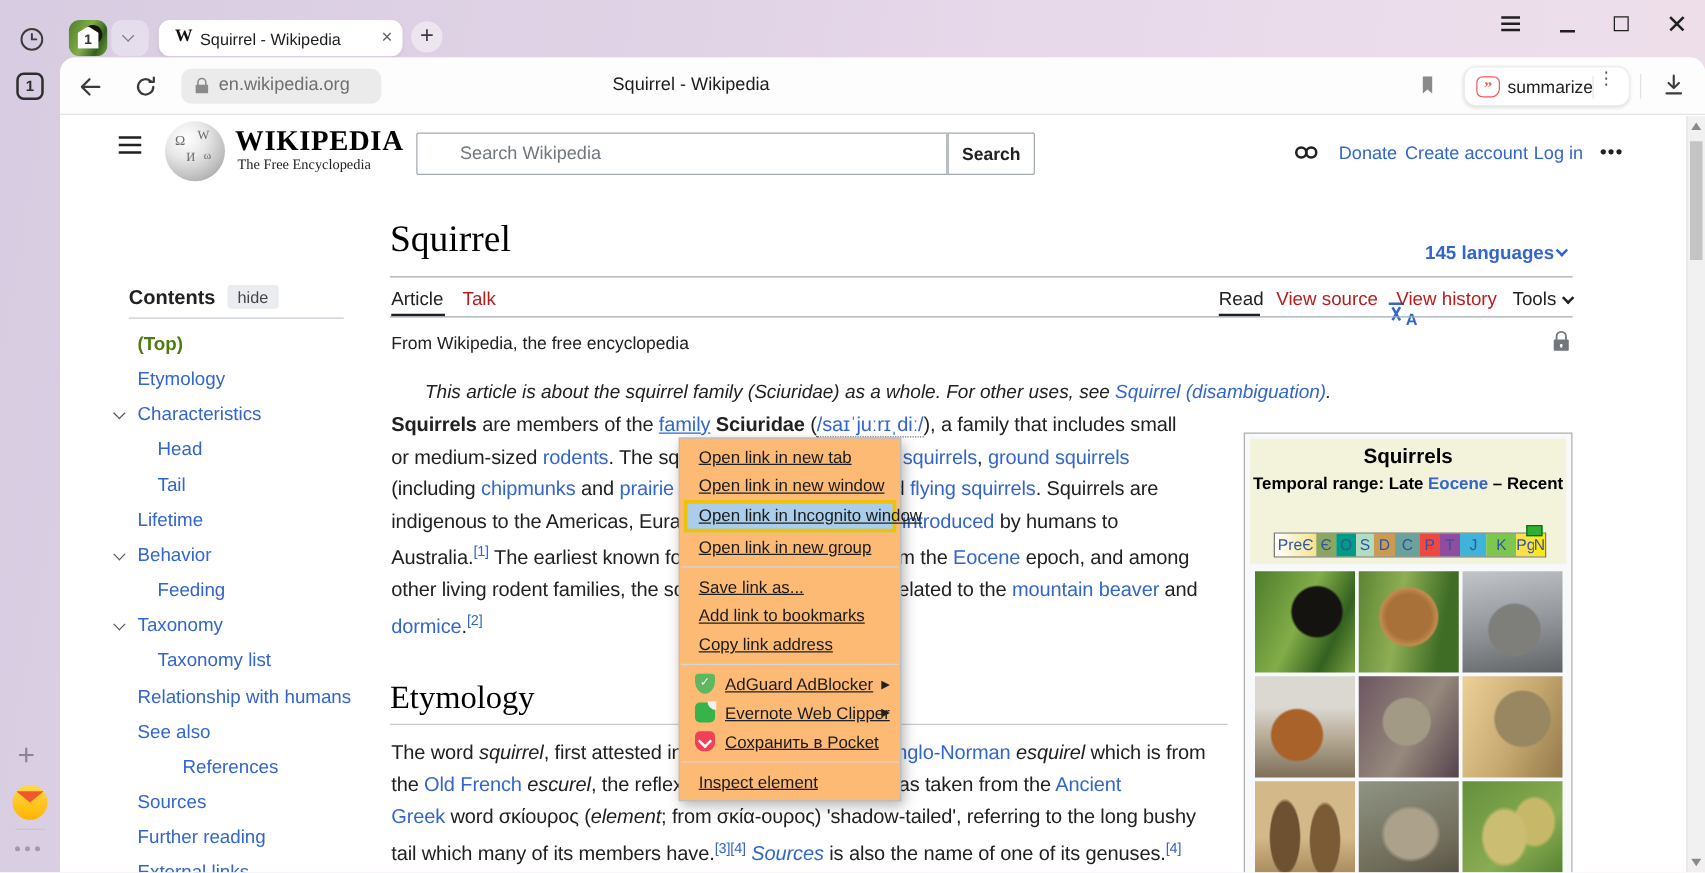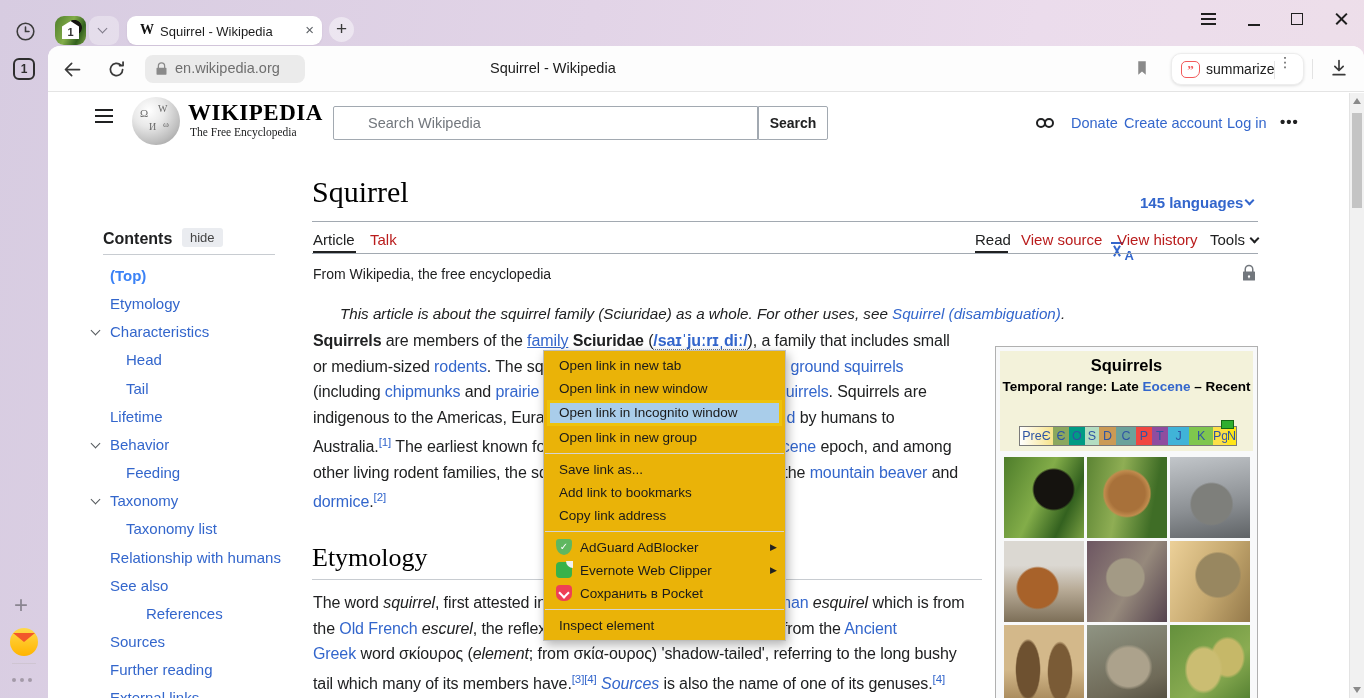--- a/index.html
+++ b/index.html
@@ -66,21 +66,21 @@
   .sumpill .sep { position:absolute; right:28px; top:7px; width:1px; height:18px; background:#e6e6e6; }
   .sumpill .more { position:absolute; right:11px; top:5px; font-size:14px; color:#555; letter-spacing:0; line-height:7px; }
   .tb-div { position:absolute; left:1264px; top:13px; width:1px; height:20px; background:#e3e3e3; }
   .dl-ic { position:absolute; left:1281px; top:12px; }
 
   
   .page { position:absolute; left:0; top:47px; right:0; bottom:0; background:#fff; color:#202122; }
   .abs { position:absolute; }
   .lnk { color:#3366cc; }
   .lnk.u { text-decoration:underline; }
-  .lnk.dot { border-bottom:1px dotted #72777d;font-weight:bold; }
+  .lnk.dot { border-bottom:1px dotted #72777d; }
   .b { font-weight:700; }
   .it { font-style:italic; }
   .ref { font-size:11.5px; vertical-align:6px; color:#3366cc; }
   .tline { white-space:pre; font-size:16px; line-height:25.5px; letter-spacing:-0.1px; }
 
   .wm-burger span { position:absolute; left:0; width:18px; height:2px; background:#202122; }
   .wm-burger span:nth-child(1){top:0} .wm-burger span:nth-child(2){top:6px} .wm-burger span:nth-child(3){top:12px}
   .globe { width:48px; height:48px; border-radius:50%;
     background:radial-gradient(circle at 35% 28%, #ffffff, #e8e8e8 35%, #bdbdbd 70%, #8f8f8f 100%); position:relative; overflow:hidden;}
   .globe i { position:absolute; font-style:normal; color:#6a6a6a; font-family:"Liberation Serif",serif; }
@@ -113,21 +113,21 @@
   .tabunder { position:absolute; height:2px; background:#202122; }
   .subtitle { font-size:14px; color:#202122; }
   .hatnote { font-size:15.2px; line-height:22px; color:#202122; white-space:pre; }
   .h2 { font:400 26px "Liberation Serif",serif; color:#000; }
 
   
   .toc-head { font:700 16px "Liberation Sans",sans-serif; color:#202122; }
   .toc-hide { position:absolute; background:#eaecf0; border-radius:3px; font-size:13px; color:#444; padding:2px 8px; }
   .toc-item { position:absolute; font-size:15px; white-space:nowrap; }
   .toc-item .lab { color:#3366cc; }
-  .toc-item.toplvl .lab { color:#3b82f6; font-weight:700; }
+  .toc-item.toplvl .lab { color:#4d7c0f; font-weight:700; }
   .toc-chev { position:absolute; width:7px; height:7px; border-right:1.8px solid #54595d; border-bottom:1.8px solid #54595d; transform:rotate(45deg); top:4px; }
 
   
   .infobox { position:absolute; left:947px; top:253px; width:263px; height:450px; border:1px solid #b0b0b0; background:#f8f9fa; padding:4px; }
   .ib-head { position:relative; width:253px; height:100px; background:#f3f2da; }
   .ib-title { position:absolute; left:0; right:0; top:5px; text-align:center; font:700 16.5px "Liberation Sans",sans-serif; color:#000; }
   .ib-temp { position:absolute; left:0; right:0; top:28px; text-align:center; font:700 13.5px "Liberation Sans",sans-serif; color:#000; white-space:nowrap; }
   .ib-temp .lnk { font-weight:700; }
   .geobar { position:absolute; left:19px; top:75px; width:218px; height:20px; border:1px solid #7a7a7a; display:flex; }
   .geoseg { height:100%; text-align:center; font:400 12.5px/18px "Liberation Sans",sans-serif; color:#2f55a4; overflow:visible; }
@@ -139,22 +139,22 @@
   .p2{background:radial-gradient(circle at 50% 45%, #a8713a 0 30%, #c08b4d 38%, rgba(0,0,0,0) 41%),linear-gradient(100deg,#5c8434,#8fae54 40%,#3f6d26 80%);}
   .p3{background:radial-gradient(circle at 52% 58%, #7e7f7b 0 32%, rgba(0,0,0,0) 35%),linear-gradient(170deg,#c2c6ca,#8b8f93 60%,#5f6366);}
   .p4{background:radial-gradient(circle at 42% 58%, #a8622a 0 30%, rgba(0,0,0,0) 33%),linear-gradient(180deg,#dbd8d2 0 30%,#b8ab97 60%,#7d6f58);}
   .p5{background:radial-gradient(circle at 48% 45%, #a39a85 0 30%, rgba(0,0,0,0) 33%),linear-gradient(120deg,#6d5662,#96897c 55%,#55434e);}
   .p6{background:radial-gradient(circle at 60% 42%, #988760 0 32%, rgba(0,0,0,0) 35%),linear-gradient(115deg,#ecd098,#c5a86f 55%,#94794a);}
   .p7{background:radial-gradient(ellipse 16% 38% at 30% 55%, #6e5130 0 90%, rgba(0,0,0,0) 100%),radial-gradient(ellipse 16% 38% at 70% 58%, #7a5b36 0 90%, rgba(0,0,0,0) 100%),linear-gradient(180deg,#d3b88a 0 55%,#a08153);}
   .p8{background:radial-gradient(ellipse 30% 28% at 52% 52%, #aca28c 0 85%, rgba(0,0,0,0) 100%),linear-gradient(160deg,#8f9483,#6f6a58 70%,#4f4a3c);}
   .p9{background:radial-gradient(ellipse 24% 30% at 42% 55%, #cbbd72 0 85%, rgba(0,0,0,0) 100%),radial-gradient(ellipse 22% 26% at 72% 40%, #c6b868 0 85%, rgba(0,0,0,0) 100%),linear-gradient(140deg,#64903c,#8aac52 60%,#4f7c2e);}
 
   
-  .cmenu { position:absolute; left:495px; top:257px; width:243px; background:#eab308; border:1px solid #bdbdbd;
-    box-shadow:2px 4px 10px rgba(0,0,0,.3); padding:3px 0; z-index:50; }
+  .cmenu { position:absolute; left:495px; top:257px; width:178px; background:#fdba74; border:1px solid #bdbdbd;
+    box-shadow:2px 4px 10px rgba(0,0,0,.3); padding:3px 0; z-index:50;text-decoration:underline; }
   .cm-row { position:relative; height:23px; line-height:23px; padding-left:15px; font-size:13.5px; color:#1a1a1a; white-space:nowrap; }
   .cm-row.hl { margin:0 3px; border:3px solid #eec20b; background:#a9cdea; height:26px; line-height:20px; padding-left:9px; }
   .cm-sep { height:1px; background:#d4d4d4; margin:4px 1px; }
   .cm-row.ic { padding-left:36px; }
   .mi { position:absolute; left:12px; top:3px; width:16px; height:16px; }
   .mi-adguard { background:#5fb760; border-radius:3px 3px 8px 8px / 3px 3px 10px 10px; color:#fff; font-size:10px; line-height:15px; text-align:center; }
   .mi-evernote { background:#38b24a; border-radius:4px; }
   .mi-evernote::after { content:""; position:absolute; right:-1px; top:-1px; width:7px; height:7px; background:#f1f1f1; border-radius:0 0 0 7px; }
   .mi-pocket { background:#ee4056; border-radius:4px 4px 7px 7px; }
   .mi-pocket::after { content:""; position:absolute; left:4px; top:4px; width:6px; height:6px; border-left:2px solid #fff; border-bottom:2px solid #fff; transform:rotate(-45deg); }

